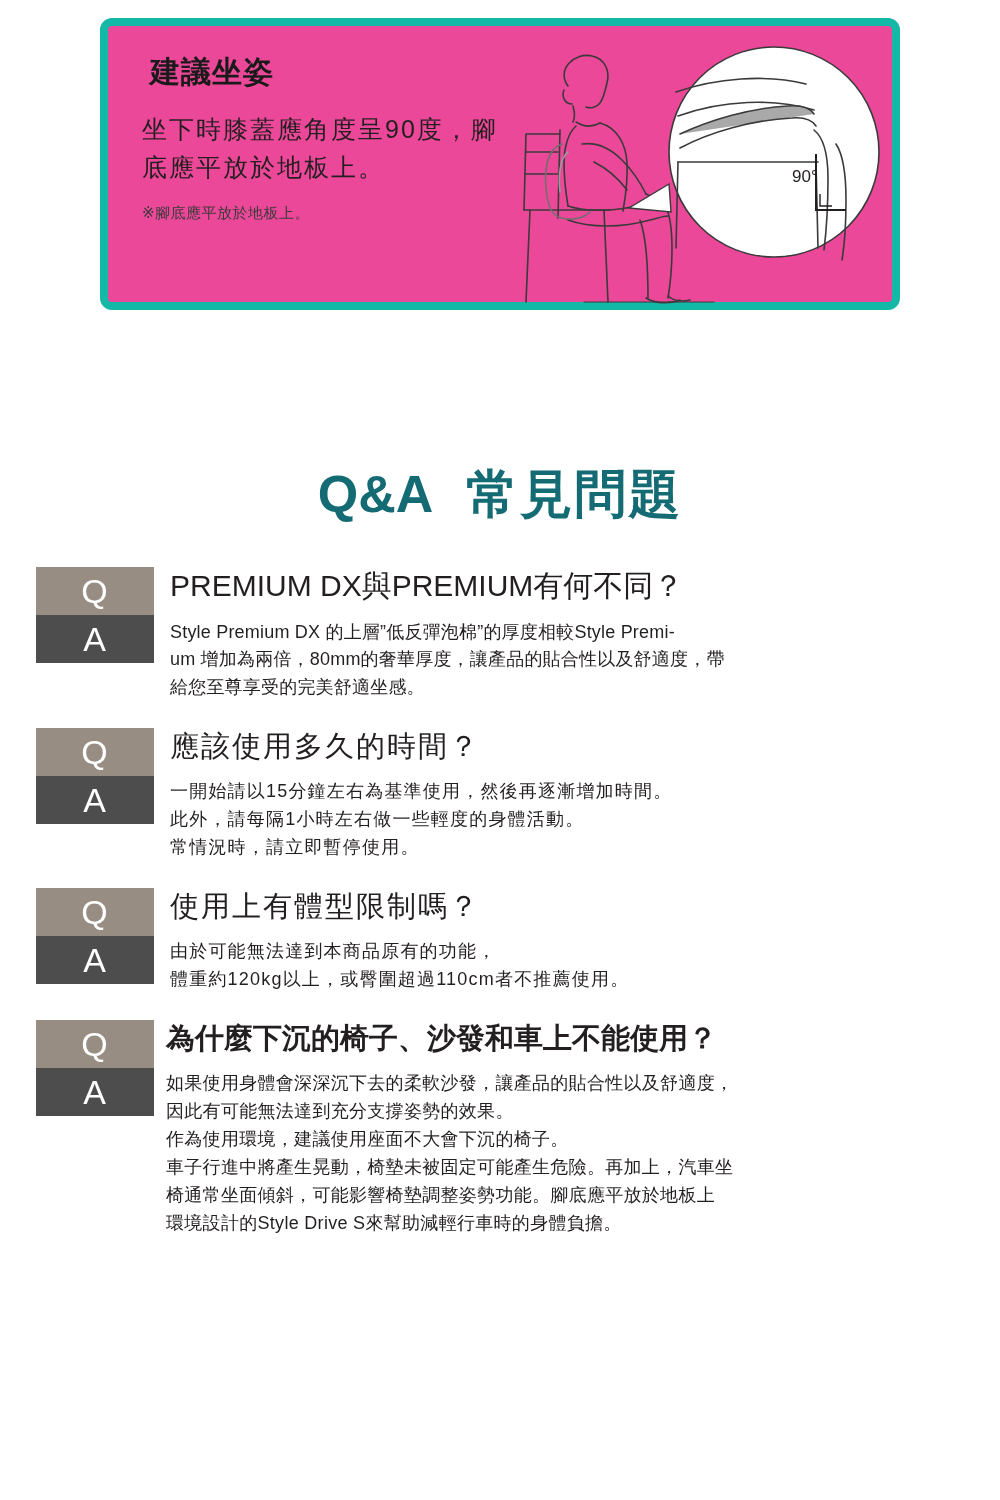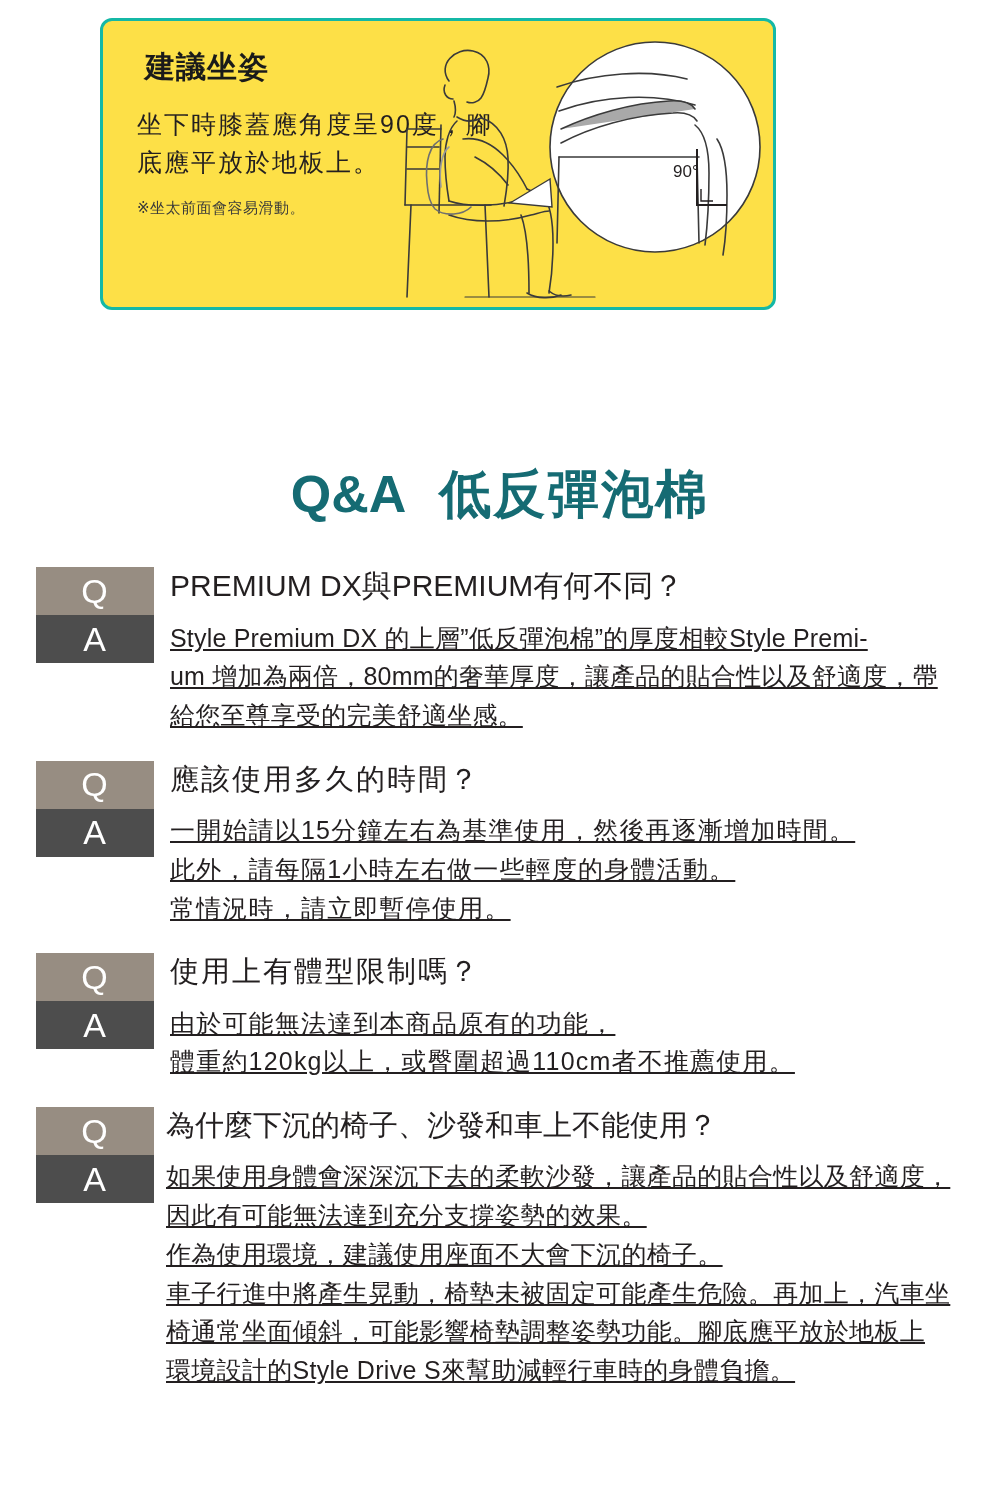--- a/index.html
+++ b/index.html
@@ -14,26 +14,26 @@
     color: #231f20;
     position: relative;
     overflow: hidden;
   }
 
   
   .posture-panel {
     position: absolute;
     left: 100px;
     top: 18px;
-    width: 676px;
+    width: 800px;
     height: 292px;
-    border: 3px solid #14b8a6;
+    border: 8px solid #14b8a6;
     border-radius: 12px;
     box-sizing: border-box;
-    background: #fde047;
+    background: #ec4899;
   }
   .posture-text {
     position: absolute;
     left: 34px;
     top: 26px;
     width: 370px;
   }
   .posture-title {
     font-size: 30px;
     font-weight: bold;
@@ -118,46 +118,45 @@
     padding-right: 24px;
   }
   .qa-question {
     font-size: 29px;
     line-height: 1.25;
     color: #231f20;
     letter-spacing: 0.5px;
     margin: 2px 0 14px 0;
   }
   .qa-answer p {
-    font-size: 25px;
+    font-size: 18px;
     line-height: 1.55;
     color: #231f20;
     letter-spacing: 0.3px;
     margin: 0;
-    text-decoration: underline;
   }
   .qa-answer.spaced p { letter-spacing: 1.2px; }
 
   
   .item-1 .qa-question { font-size: 30px; letter-spacing: 0px; }
   .item-1 .qa-answer p { letter-spacing: 0.2px; }
   .item-2 .qa-question { letter-spacing: 2px; }
   .item-3 .qa-question { letter-spacing: 2px; }
-  .item-4 .qa-question { letter-spacing: 0px; }
+  .item-4 .qa-question { letter-spacing: 0px; font-weight: bold; }
   .item-4 .qa-content { margin-left: 130px; }
 </style>
 </head>
 <body>
 
 <section class="posture-panel">
 
   <div class="posture-text">
     <h2 class="posture-title">建議坐姿</h2>
     <p class="posture-body">坐下時膝蓋應角度呈90度，腳底應平放於地板上。</p>
-    <div class="posture-note">※坐太前面會容易滑動。</div>
+    <div class="posture-note">※腳底應平放於地板上。</div>
   </div>
 
   <div class="posture-art">
     <svg viewBox="0 0 420 275" width="420" height="275" aria-hidden="true">
       <g fill="none" stroke="#3a3a3a" stroke-width="1.6" stroke-linecap="round" stroke-linejoin="round">
 
         <path d="M104 52 c-12 -16 6 -34 24 -30 c14 3 18 16 15 27 c-2 9 -4 16 -7 20 c-3 4 -9 6 -14 4"></path>
         <path d="M100 56 c-3 8 2 14 8 14"></path>
         <path d="M109 72 c2 7 2 12 0 16"></path>
 
@@ -219,21 +218,21 @@
           <path d="M356 160 l0 12 l12 0" stroke-width="1.4"></path>
         </g>
         <text x="328" y="148" font-family="Liberation Sans, sans-serif" font-size="17" fill="#231f20">90°</text>
       </g>
     </svg>
   </div>
 </section>
 
 <h1 class="qa-heading">
   <span class="amp">Q&amp;A</span>
-  &nbsp;<span>低反彈泡棉</span>
+  &nbsp;<span>常見問題</span>
 </h1>
 
 <section class="qa-list">
 
   <article class="qa-item item-1">
     <div class="qa-badges">
       <div class="badge badge-q">Q</div>
       <div class="badge badge-a">A</div>
     </div>
     <div class="qa-content">

